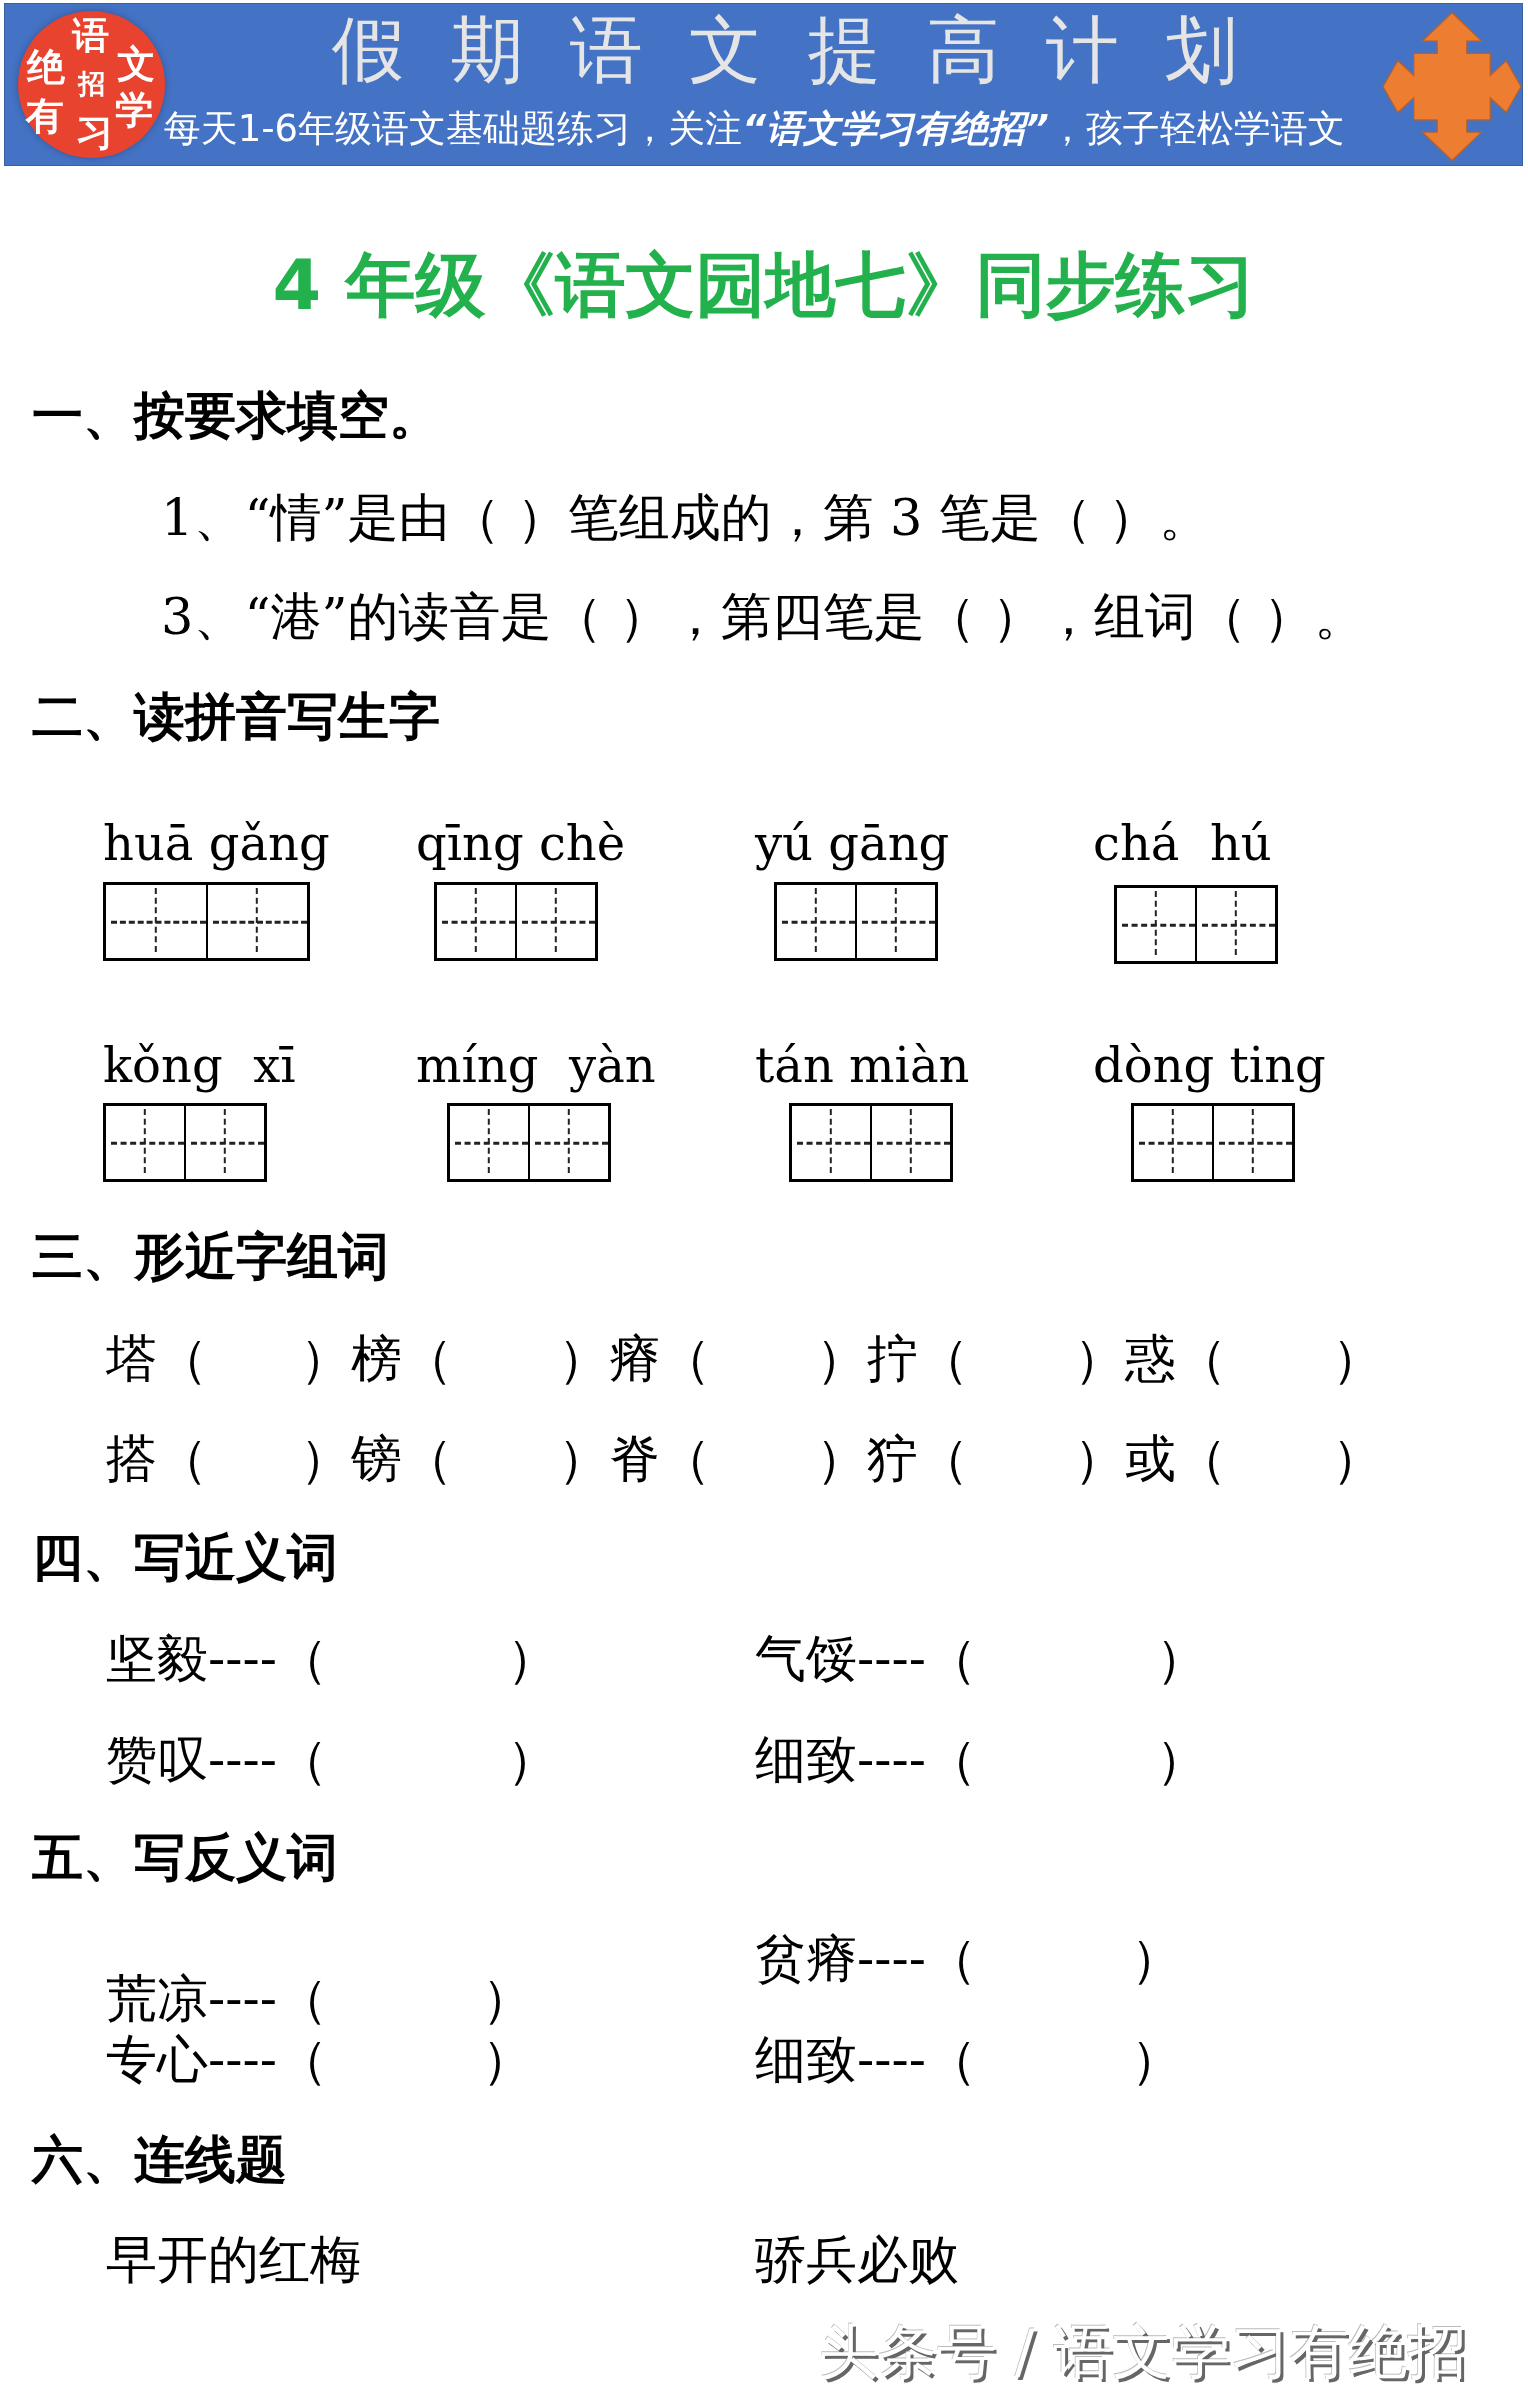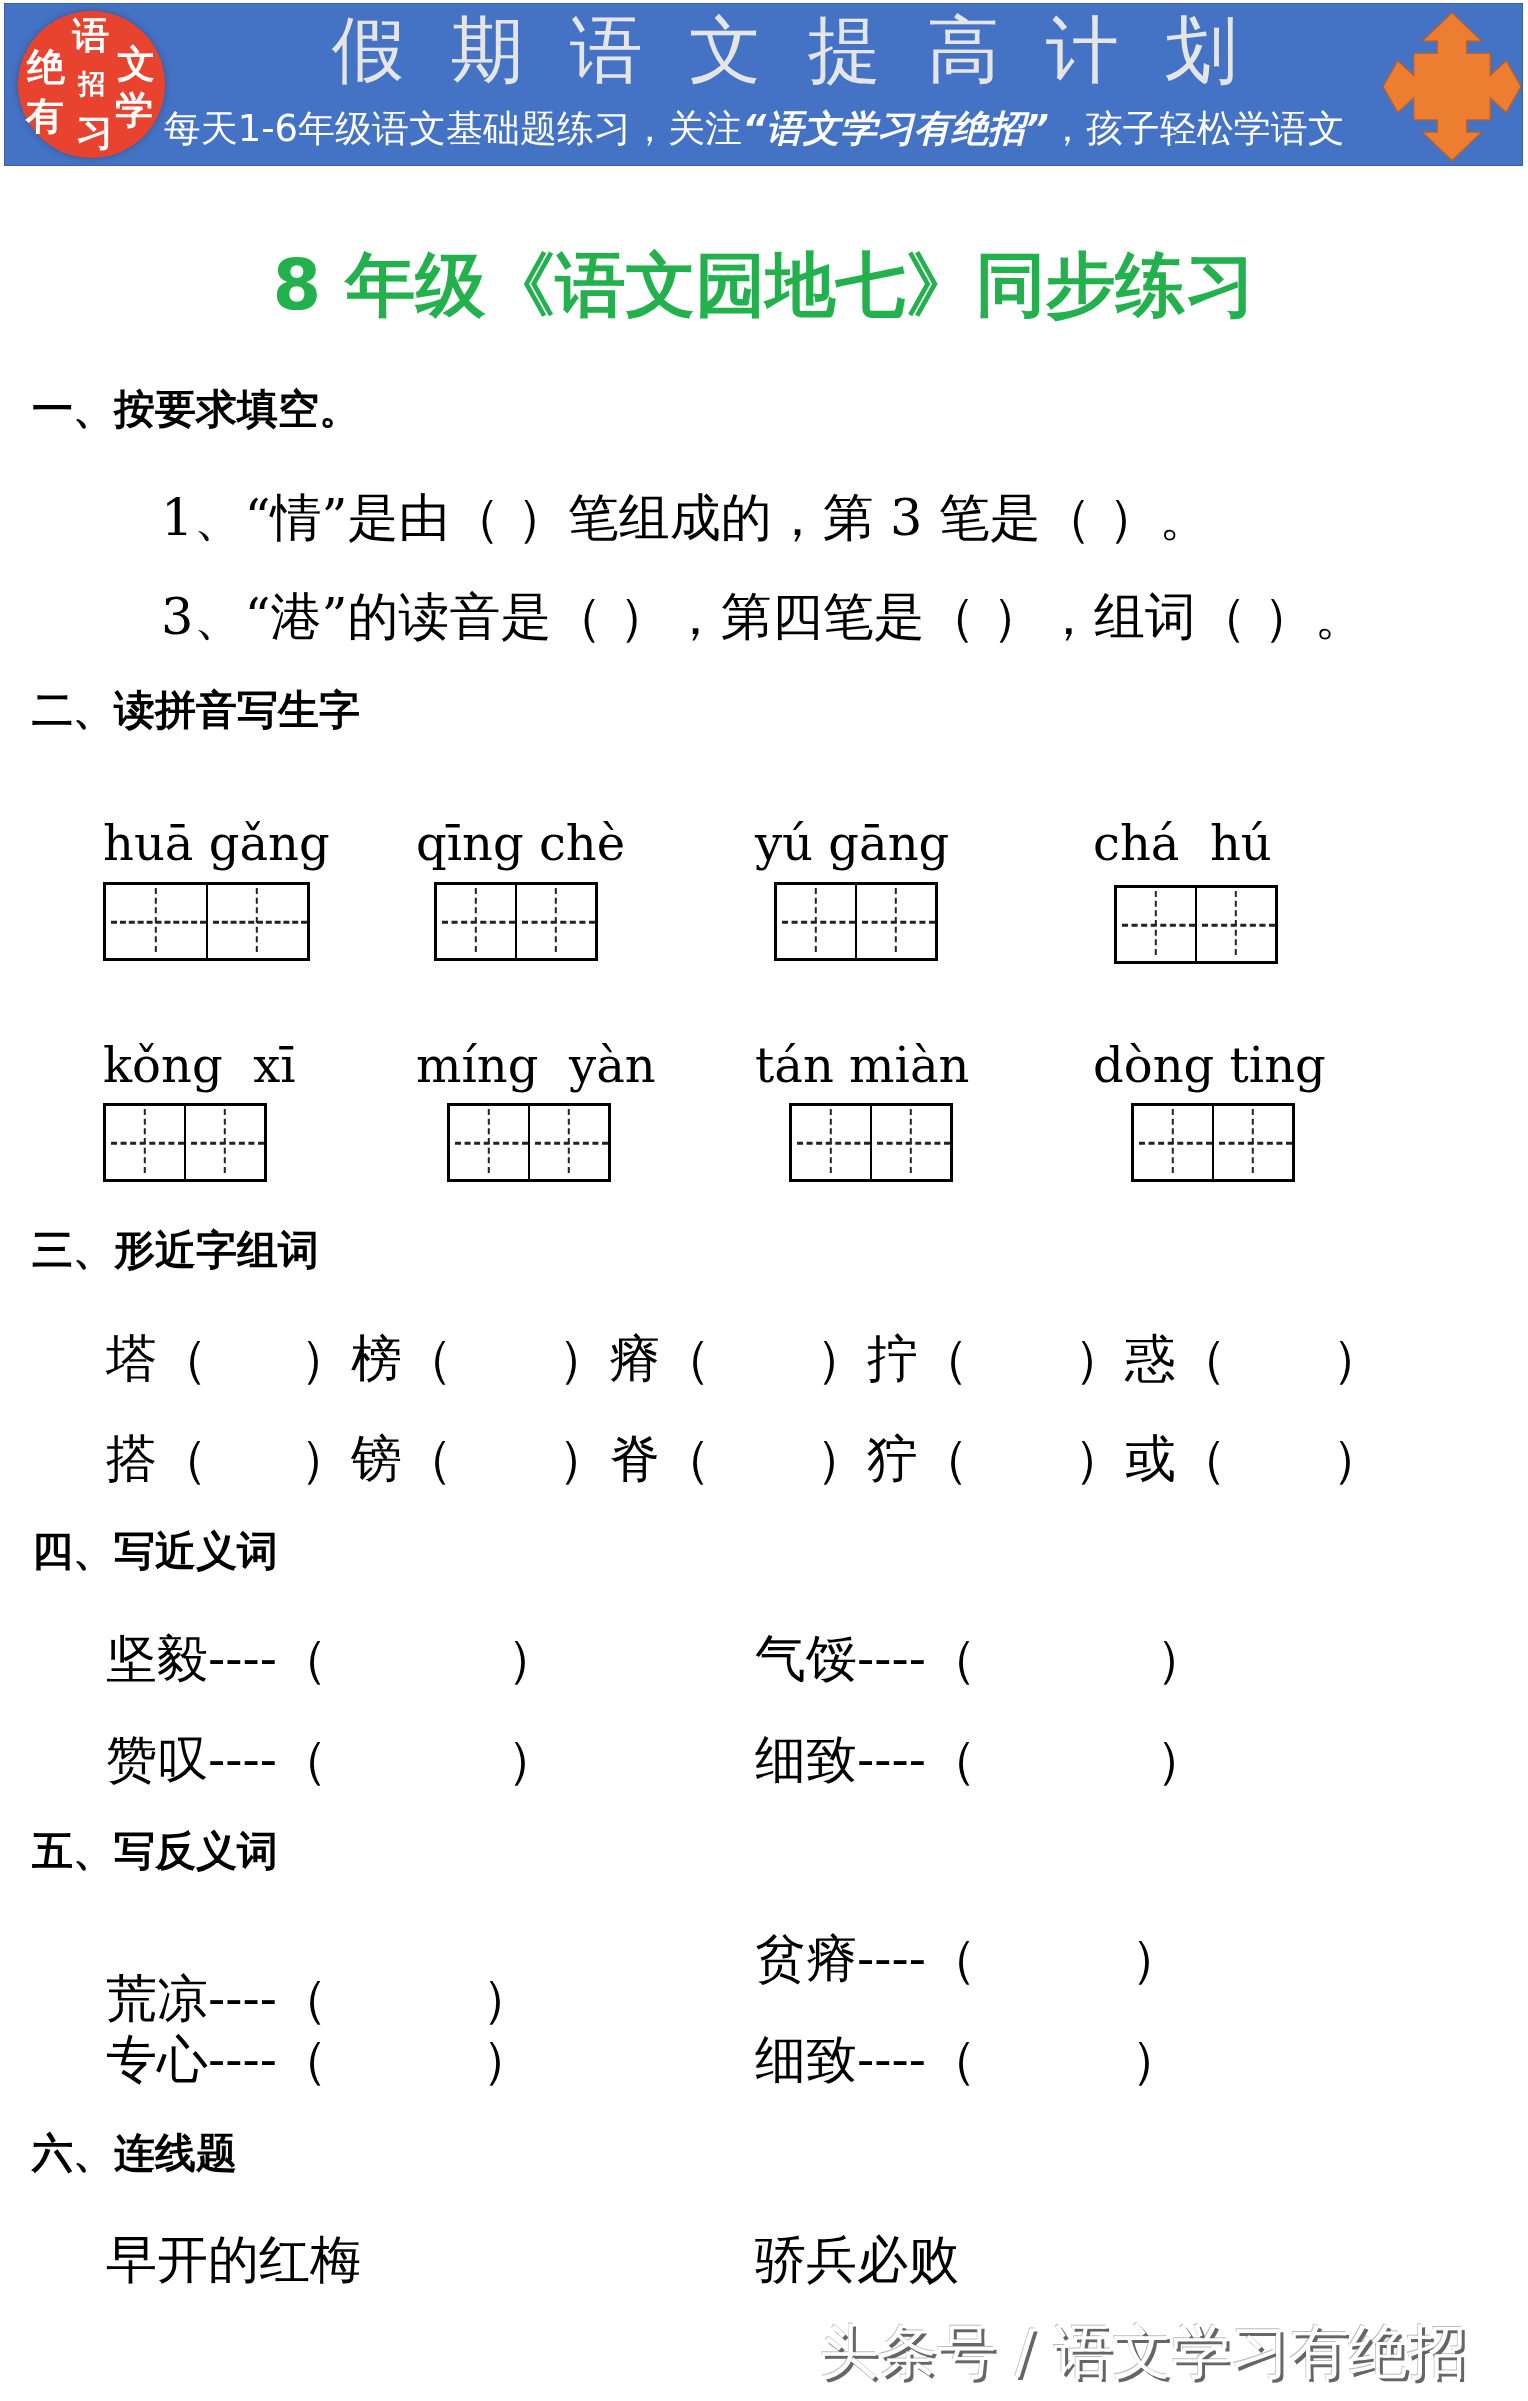--- a/index.html
+++ b/index.html
@@ -33,21 +33,21 @@
   .banner-sub .bold-q { font-weight: bold; font-style: italic; }
   .arrow-icon { position: absolute; left: 1373px; top: 5px; width: 148px; height: 154px; }
 
   .doc-title {
     position: absolute; left: 0; top: 243px; width: 1528px; text-align: center;
     color: #22b14c; font-family: "DejaVu Sans", sans-serif; font-weight: bold;
     font-size: 70px; line-height: 1.2;
   }
   .section-heading {
     position: absolute; left: 32px; font-family: "DejaVu Serif", serif;
-    font-weight: bold; font-size: 41px; line-height: 1.2; white-space: nowrap;
+    font-weight: bold; font-size: 51px; line-height: 1.2; white-space: nowrap;
   }
   .line {
     position: absolute; font-size: 51px; line-height: 1.2; white-space: nowrap;
     font-family: "DejaVu Serif", serif;
   }
   .pinyin {
     position: absolute; font-family: "DejaVu Serif", serif; font-size: 48px;
     line-height: 1.2; white-space: pre; margin-top: 28px;
   }
   .grid {
@@ -86,21 +86,21 @@
   </div>
   <div class="banner-title">假期语文提高计划</div>
   <div class="banner-sub">
     <span>每天1-6年级语文基础题练习，关注</span><span class="bold-q">“语文学习有绝招”</span><span>，孩子轻松学语文</span>
   </div>
   <svg class="arrow-icon" viewBox="0 0 240 250">
     <polygon fill="#ed7d31" stroke="#b8612a" stroke-width="2" points="120,6 168,52 144,52 144,72 182,72 182,108 208,84 232,126 208,168 182,144 182,180 144,180 144,200 168,200 120,246 72,200 96,200 96,180 58,180 58,144 32,168 8,126 32,84 58,108 58,72 96,72 96,52 72,52"></polygon>
   </svg>
 </div>
 
-<div class="doc-title">8 年级《语文园地七》同步练习</div>
+<div class="doc-title">4 年级《语文园地七》同步练习</div>
 
 <div class="section-heading" style="top:385px;">一、按要求填空。</div>
 <div class="line" style="left:161px;top:487px;">1、“情”是由（    ）笔组成的，第 3 笔是（     ）。</div>
 <div class="line" style="left:161px;top:586px;">3、“港”的读音是（ ），第四笔是（ ），组词（ ）。</div>
 
 <div class="section-heading" style="top:686px;">二、读拼音写生字</div>
 
 <div class="pinyin" style="left:103px;top:787px;">huā gǎng</div>
 <div class="pinyin" style="left:416px;top:787px;">qīng chè</div>
 <div class="pinyin" style="left:755px;top:787px;">yú gāng</div>

